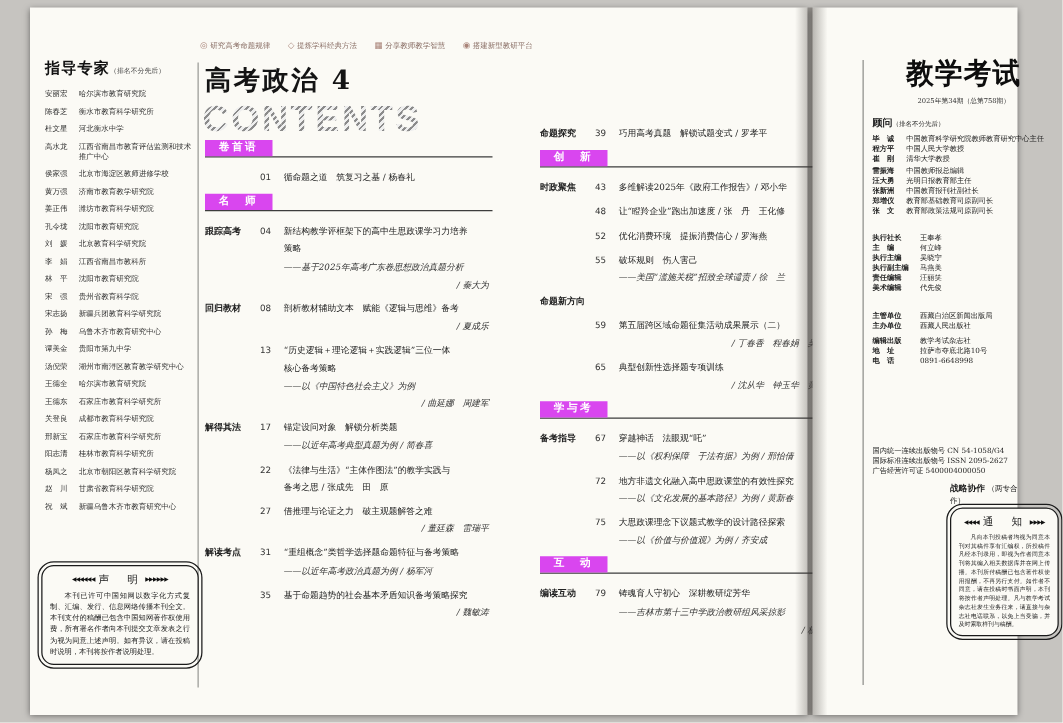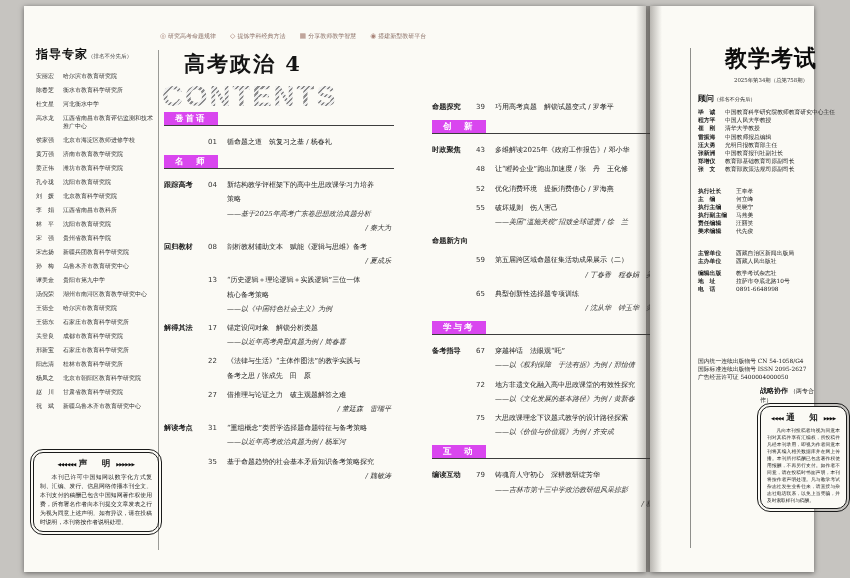--- a/index.html
+++ b/index.html
@@ -29,29 +29,29 @@
   .ex-row{display:flex;font-size:6px;line-height:8.4px;margin-bottom:5.6px;color:#333;}
   .ex-name{flex:none;width:27px;}
   .ex-org{flex:1;}
   .vline-left{position:absolute;left:134px;top:44px;height:500px;border-left:1px solid #9a9a96;}
 
   
   .rbox{border:1.2px solid #1a1a1a;outline:1px solid #1a1a1a;outline-offset:2px;border-radius:10px;
     background:#fbfaf5;padding:5px 6px 4px;box-sizing:border-box;}
   .box-head{display:flex;justify-content:center;align-items:center;gap:3px;}
   .box-arrows{font-size:4.6px;letter-spacing:-.5px;color:#111;}
-  .box-title{font-size:8.5px;font-weight:bold;letter-spacing:3px;font-family:"DejaVu Sans","Liberation Sans",sans-serif;}
+  .box-title{font-size:8.5px;font-weight:normal;letter-spacing:3px;font-family:"DejaVu Sans","Liberation Sans",sans-serif;}
   .box-body{margin-top:3px;font-size:5.8px;line-height:9px;text-align:justify;color:#222;}
   .box-body p{margin:0;text-indent:2em;}
   #statement-box{position:absolute;left:9px;top:446px;width:126px;}
   #notice-box{position:absolute;left:110px;top:400px;width:87px;}
   #notice-box .box-body{font-size:4.7px;line-height:7px;}
 
   
-  .j-title{position:absolute;left:140px;top:44px;font-size:21px;font-weight:bold;letter-spacing:2px;color:#141414;margin-left:20px;}
+  .j-title{position:absolute;left:140px;top:44px;font-size:21px;font-weight:bold;letter-spacing:2px;color:#141414;}
   .contents-word{position:absolute;left:138px;top:74px;font-family:Liberation Sans, sans-serif;
     font-weight:800;font-size:29px;letter-spacing:2px;color:#a3a3a3;}
   @supports (-webkit-background-clip: text){
     .contents-word{background:repeating-linear-gradient(135deg,#8b8b8b 0 1.6px,#eeeeee 1.6px 3.6px);
       -webkit-background-clip:text;color:transparent;}
   }
 
   
   .col{position:absolute;}
   #col1{left:140px;top:100px;width:230px;}
@@ -291,20 +291,21 @@
       </span>
     </div>
 
     <div class="entry">
       <span class="elabel"></span>
       <span class="enum">13</span>
       <span class="ebody">
         <span class="ln">“历史逻辑＋理论逻辑＋实践逻辑”三位一体</span>
         <span class="ln">核心备考策略</span>
         <span class="ln sub">——以《中国特色社会主义》为例</span>
+        <span class="ln auth">/ 曲延娜　周建军</span>
       </span>
     </div>
 
     <div class="entry">
       <span class="elabel">解得其法</span>
       <span class="enum">17</span>
       <span class="ebody">
         <span class="ln">锚定设问对象　解锁分析类题</span>
         <span class="ln sub">——以近年高考典型真题为例 / 简春喜</span>
       </span>

